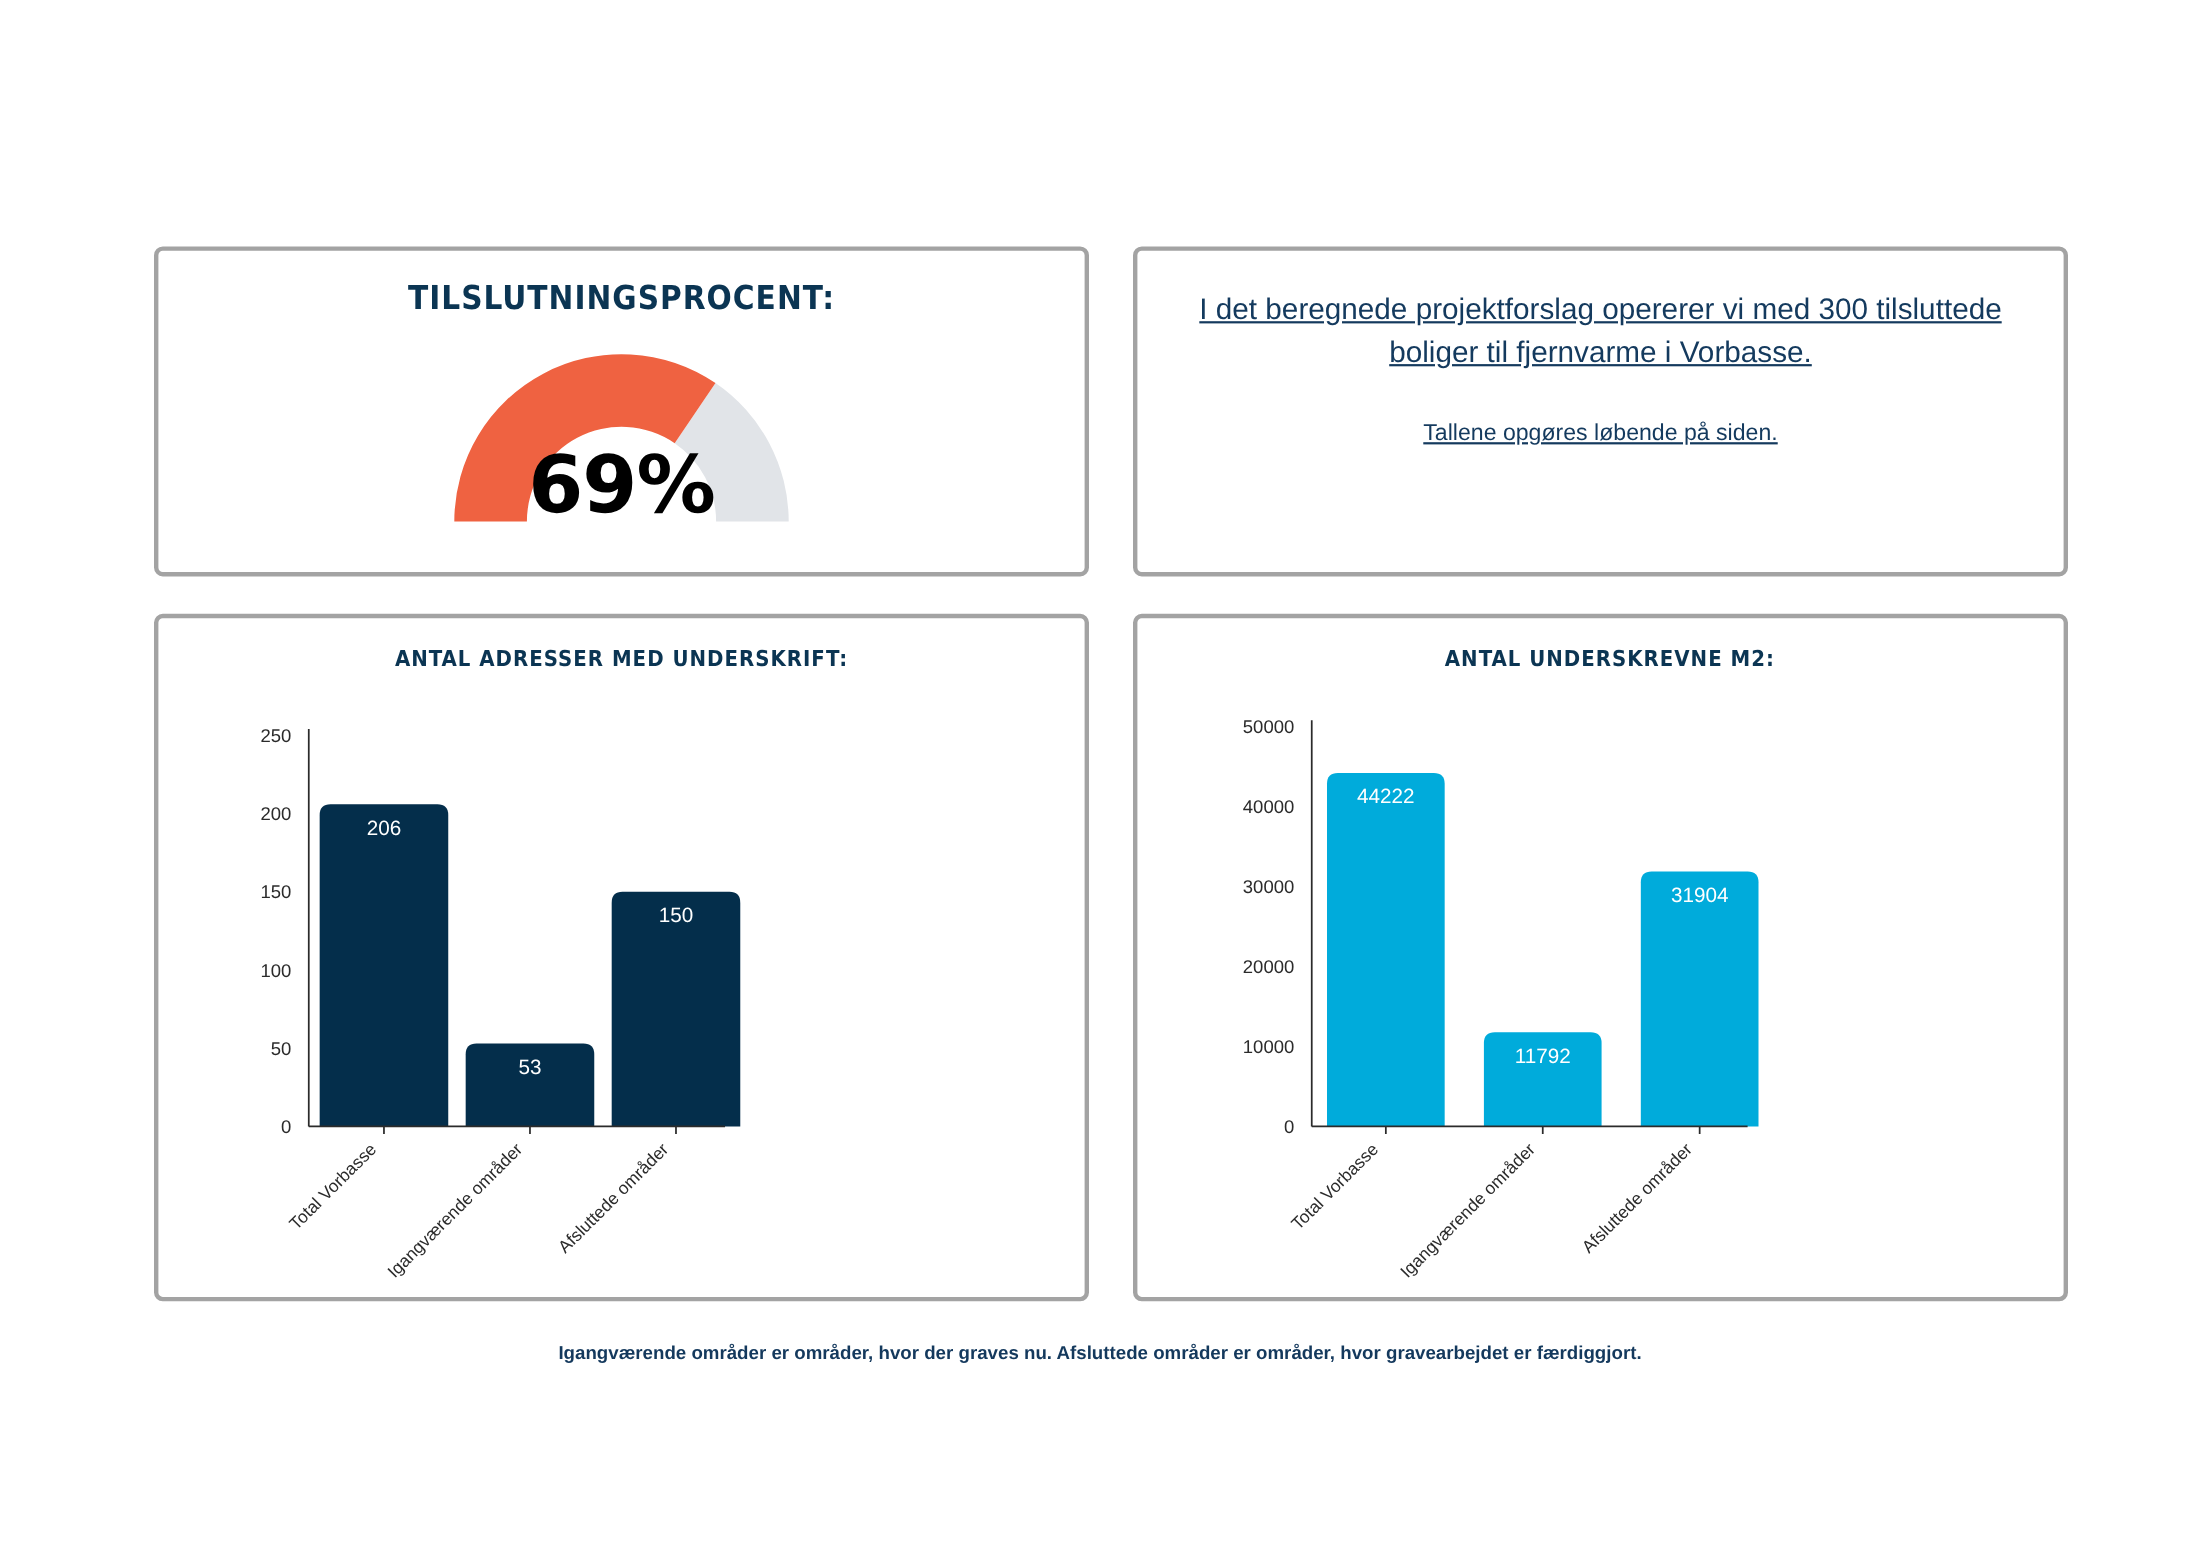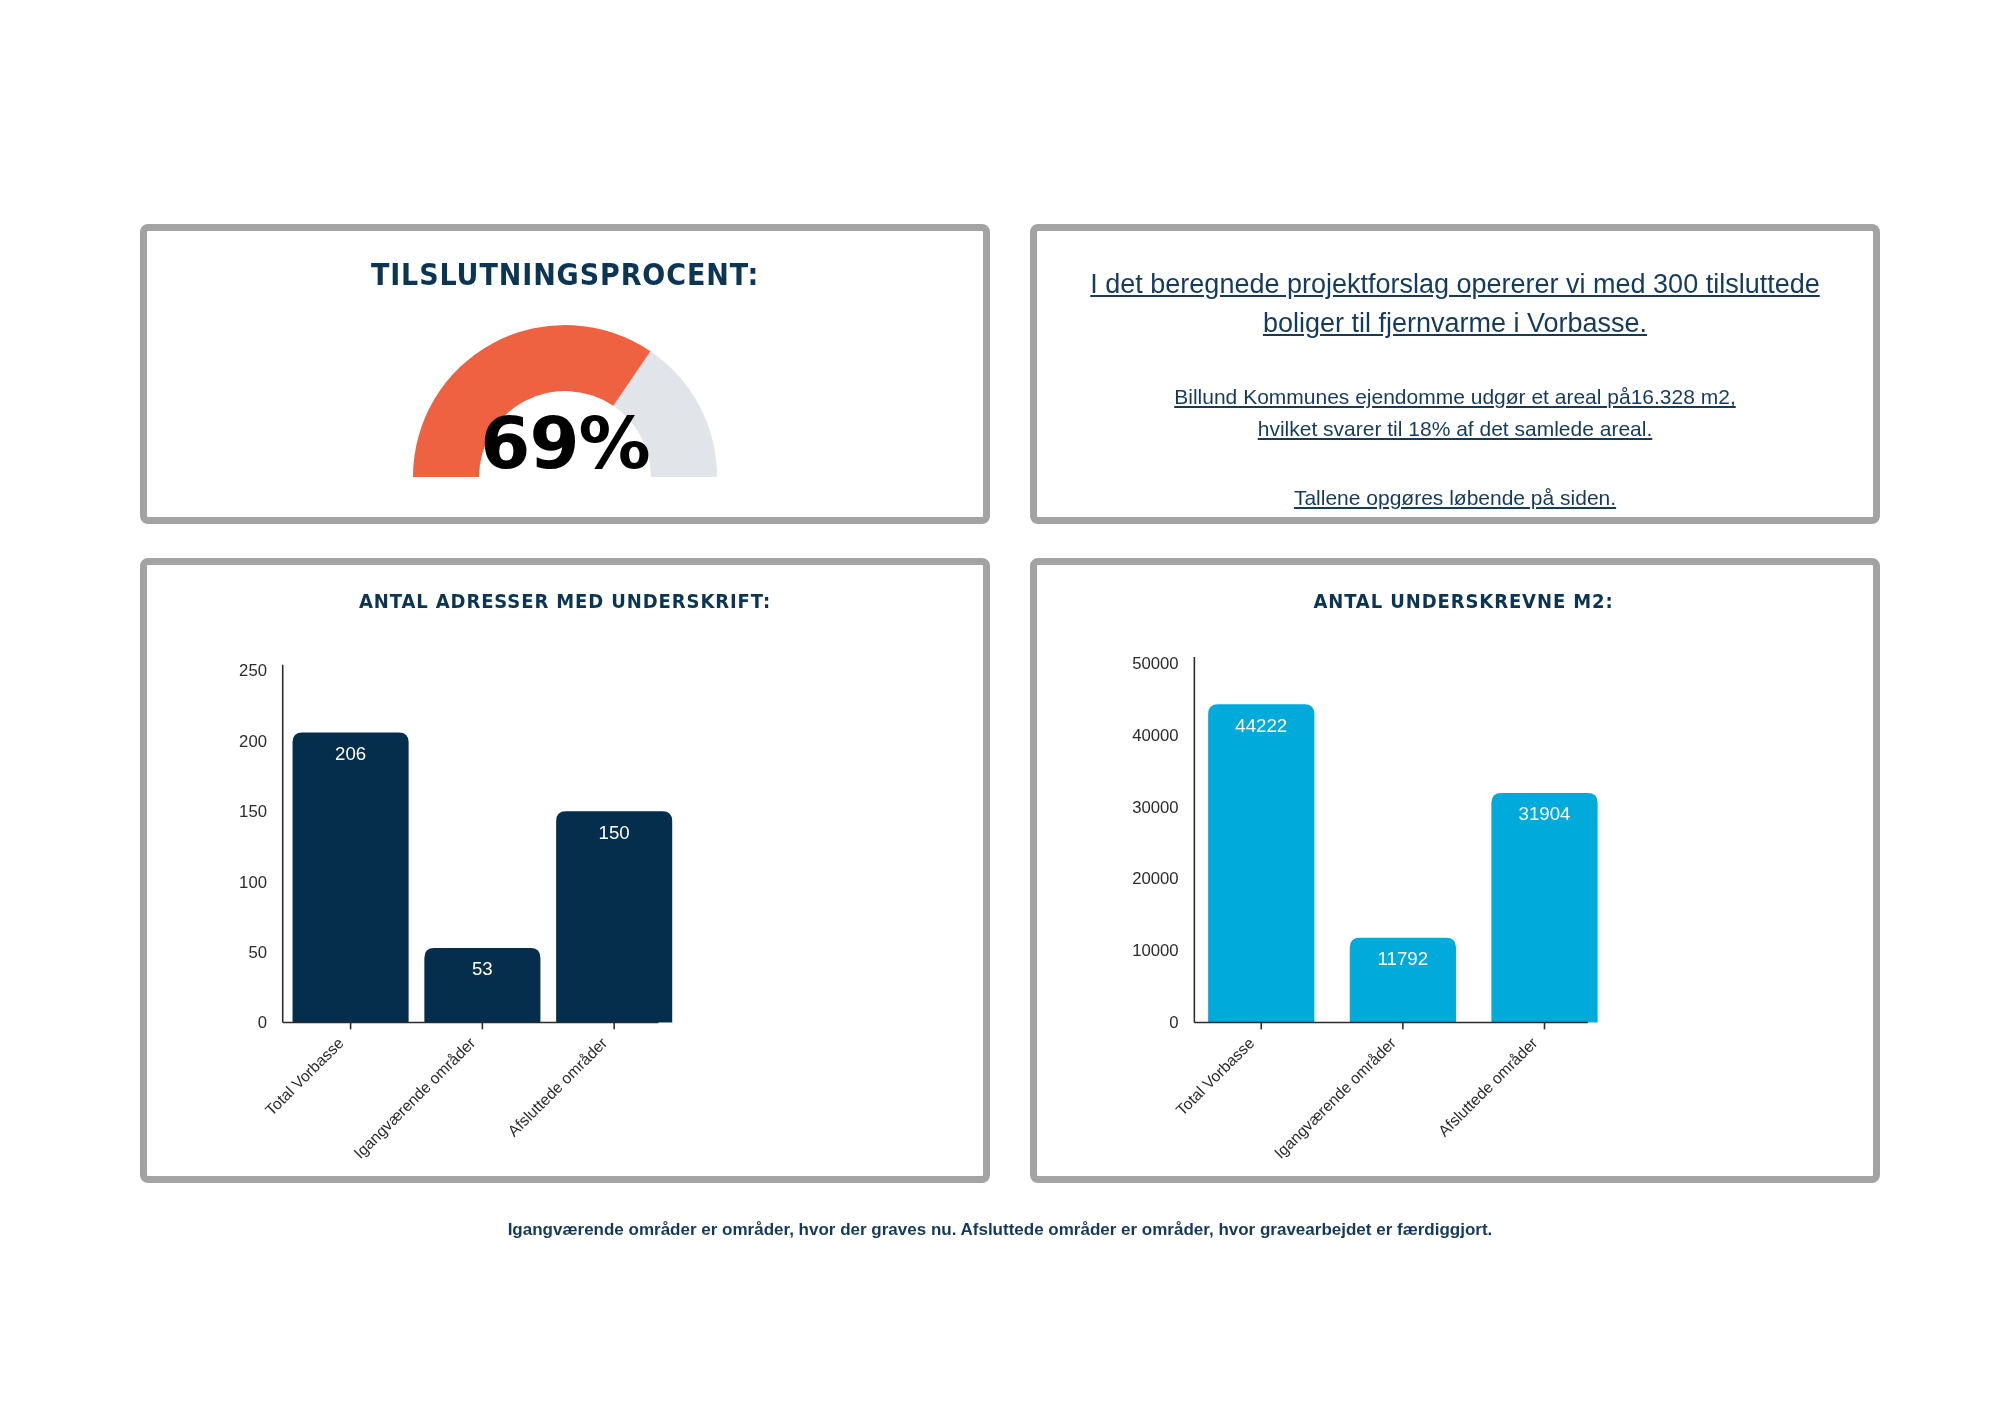--- a/index.html
+++ b/index.html
@@ -19,21 +19,21 @@
   #dashboard {
     position: absolute;
     left: 0; top: 0;
     width: 2000px;
     height: 1414px;
   }
 
   .card {
     position: absolute;
     background: #ffffff;
-    border: 7px solid #a3a3a3;
+    border: 4px solid #a3a3a3;
     border-radius: 8px;
     box-sizing: border-box;
   }
 
   
   #card-gauge { left: 140px; top: 224px; width: 850px; height: 300px; }
 
   .card-title {
     text-align: center;
     font-weight: 900;
@@ -148,24 +148,20 @@
         <path id="gauge-fill" d="M 13 168.00000000000003 A 152 152 0 0 1 250.43667343352385 42.2837527102666
             L 213.3391704952832 96.87107061238768 A 86 86 0 0 0 79 168 Z" fill="#EF6241"></path>
       </svg>
       <div id="gauge-value">69%</div>
     </div>
   </div>
 
   <div class="card" id="card-info">
     <div id="info-body">
       <div class="info-lead">I det beregnede projektforslag opererer vi med 300 tilsluttede boliger til fjernvarme i Vorbasse.</div>
-      <div class="info-block">
-        <div>Billund Kommunes ejendomme udgør et areal på16.328 m2,</div>
-        <div>hvilket svarer til 18% af det samlede areal.</div>
-      </div>
       <div class="info-block last">Tallene opgøres løbende på siden.</div>
     </div>
   </div>
 
   <div class="card" id="card-chart-left">
     <div class="card-title chart-title">ANTAL ADRESSER MED UNDERSKRIFT:</div>
     <div class="plot">
       <svg id="plot-addresses" viewBox="0 0 850 625" preserveAspectRatio="none">
           <text x="122" y="474" text-anchor="end" class="tick-label">0</text>
           <text x="122" y="402" text-anchor="end" class="tick-label">50</text>

